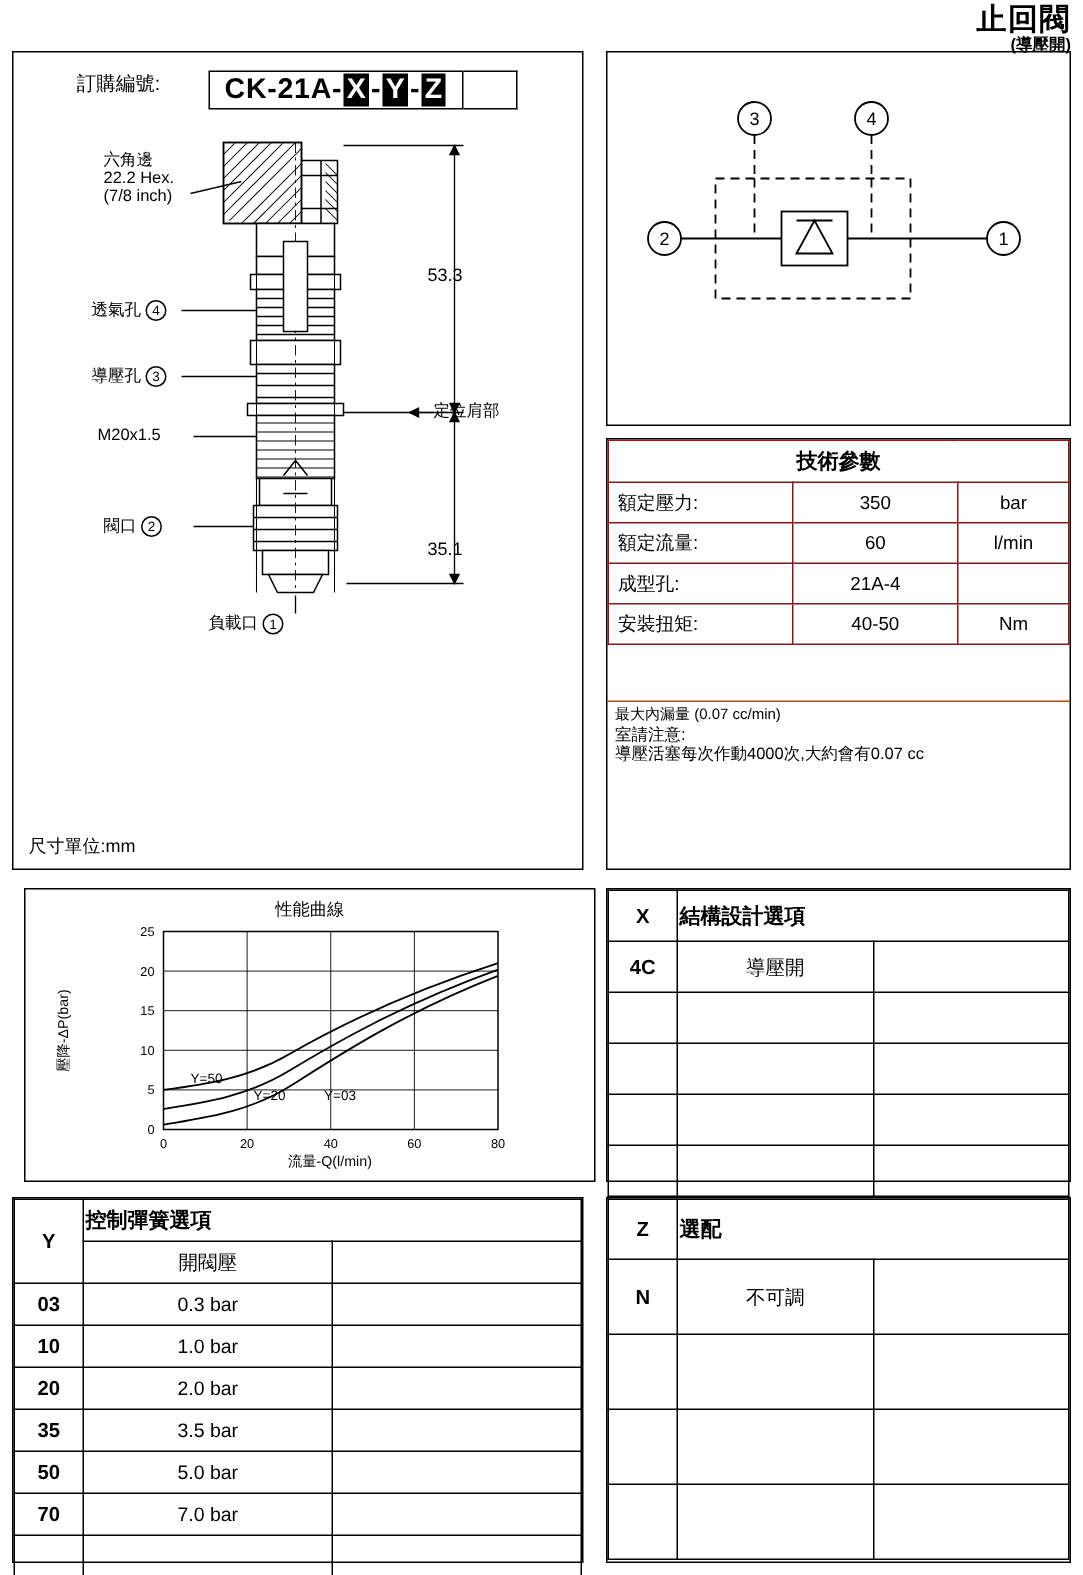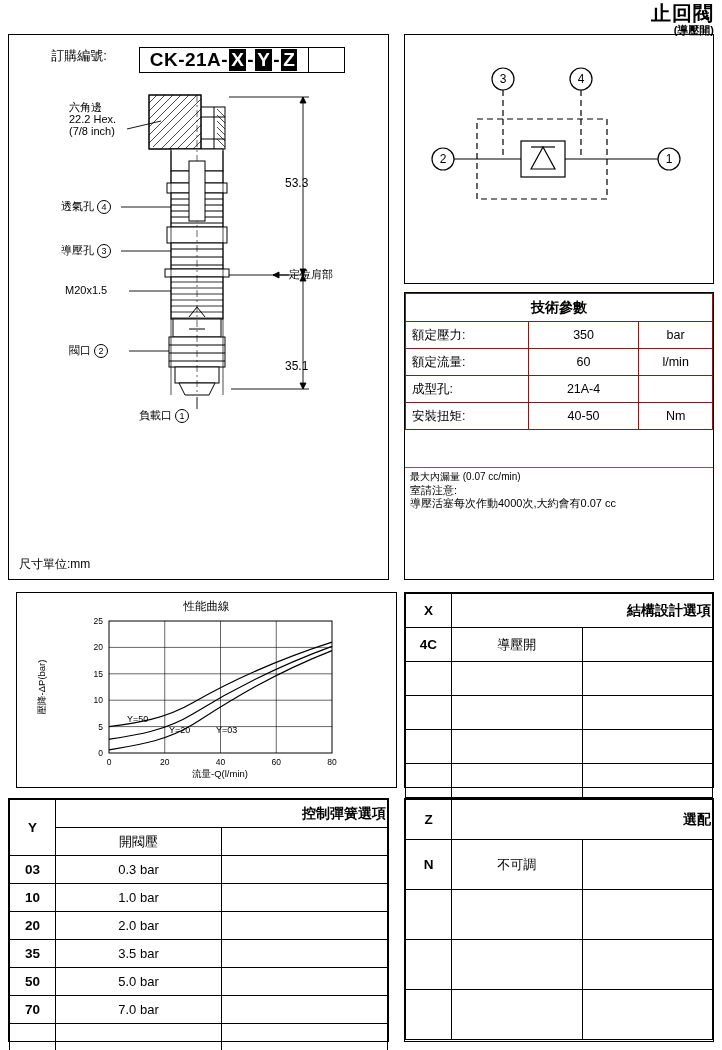--- a/index.html
+++ b/index.html
@@ -83,21 +83,21 @@
   .tt-note .small { font-size:10px; }
 
   
   .chart-title { position:absolute; top:6px; width:100%; text-align:center; font-size:11.5px; }
   .chart-area { position:absolute; left:0; top:0; width:100%; height:100%; }
 
   
   .opt { width:100%; border-collapse:collapse; table-layout:fixed; }
   .opt td, .opt th { border:1px solid #000; font-size:13px; }
   .opt .code { width:46px; text-align:center; font-weight:bold; font-size:13.5px; }
-  .opt .hdrname { font-weight:bold; font-size:14px; text-align:right; }
+  .opt .hdrname { font-weight:bold; font-size:14px; text-align:left; }
   .opt .val { text-align:center; }
   .opt .blank { }
   .xt-h { height:34px; }
   .xt-r { height:34px; }
 
   .yt th, .yt td { height:28px; }
   .yt .sub { text-align:center; font-size:13px; }
   .yt .narrow { width:64px; }
   .zt td, .zt th { }
 </style>

